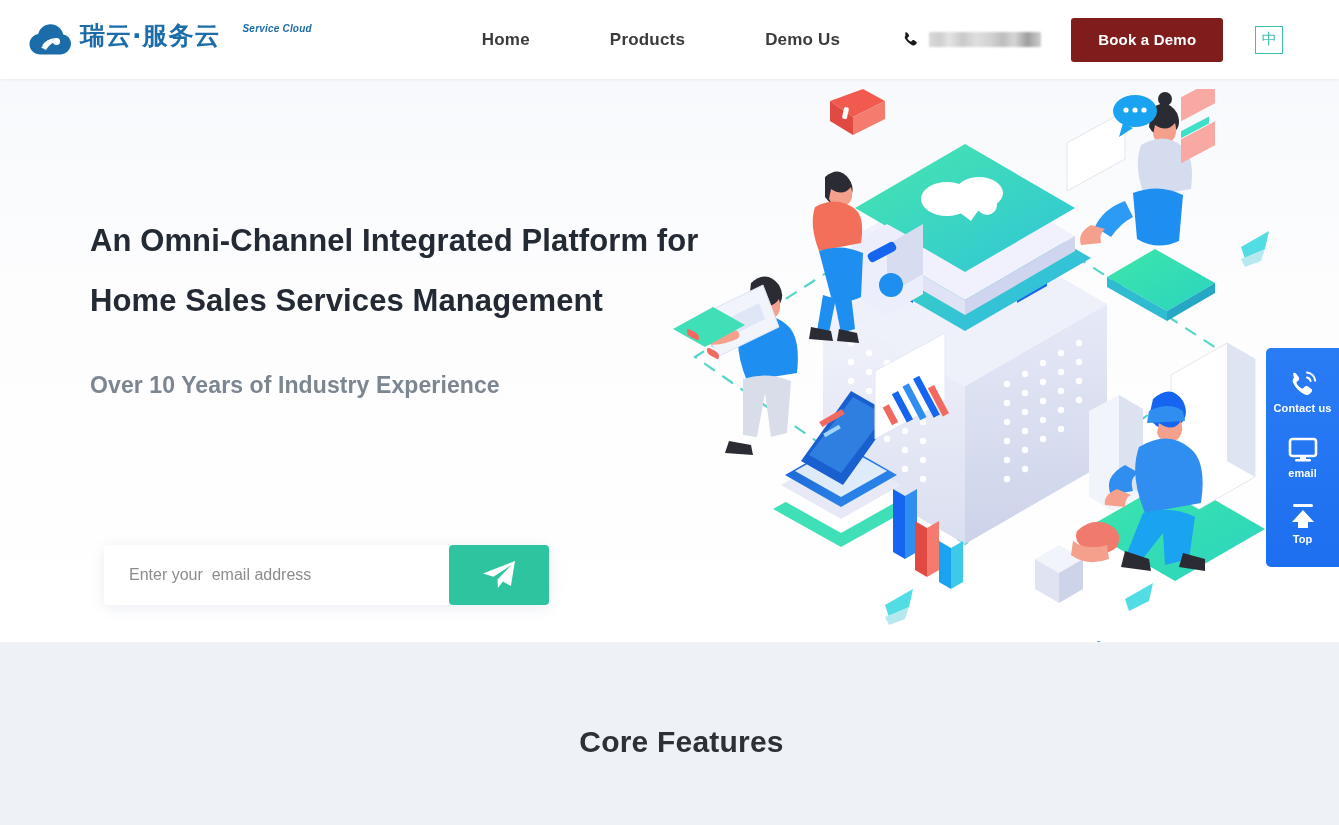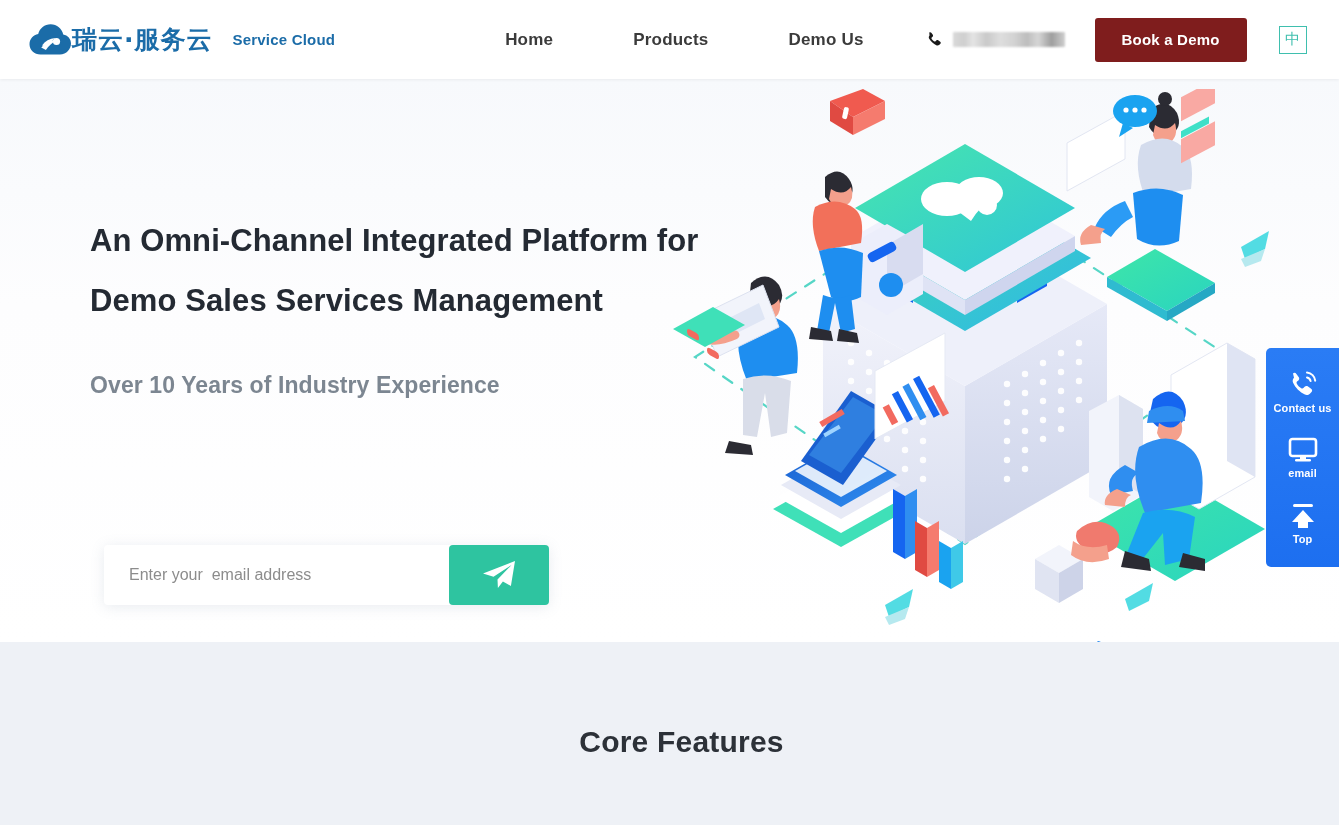--- a/index.html
+++ b/index.html
@@ -15,32 +15,33 @@
   
   .header {
     position: absolute; top: 0; left: 0;
     width: 1339px; height: 79px;
     background: #ffffff;
     display: flex; align-items: center;
     z-index: 40;
     box-shadow: 0 1px 3px rgba(0,0,0,0.06);
   }
   .logo-wrap {
-    display: flex; align-items: center;
+    display: flex; 
     margin-left: 28px;
+    gap: 8px;
   }
   .logo-mark { width: 44px; height: 34px; display: block; }
   .logo-cn {
     font-size: 25px; font-weight: bold; color: #1b6ca8;
     letter-spacing: 1px; line-height: 1;
     font-family: "DejaVu Sans", sans-serif;
   }
   .logo-en {
-    font-size: 15px; font-weight: bold; color: #1b6ca8;
-    letter-spacing: .2px; margin-left: 20px;
+    font-size: 10px; font-weight: bold; color: #1b6ca8;
+    letter-spacing: .2px; margin-left: 14px; font-style: italic;
   }
 
   .nav {
     display: flex; align-items: center;
     margin-left: 130px;
     gap: 0;
     font-weight: bold;
   }
   .nav-item {
     font-size: 17px; color: #3b3b3b;
@@ -203,21 +204,21 @@
     <button class="demo-btn">Book a Demo</button>
 
     <button class="lang-btn">中</button>
   </div>
 
   <section class="hero">
 
     <div class="hero-copy">
       <h1 class="hero-title">
         <span>An Omni-Channel Integrated Platform for</span><br>
-        <span>Demo Sales Services Management</span>
+        <span>Home Sales Services Management</span>
       </h1>
       <div class="hero-sub">Over 10 Years of Industry Experience</div>
     </div>
 
     <form class="subscribe">
       <input type="text" placeholder="Enter your  email address" style="">
       <button class="send-btn">
         <span>
           <svg width="38" height="32" viewBox="0 0 38 32">
             <path d="M35 3L3 15.5l10.5 3.2L31.5 7 17.5 21.5l.4 8.5 5-6.6 8 4.6z" fill="#ffffff"></path>

